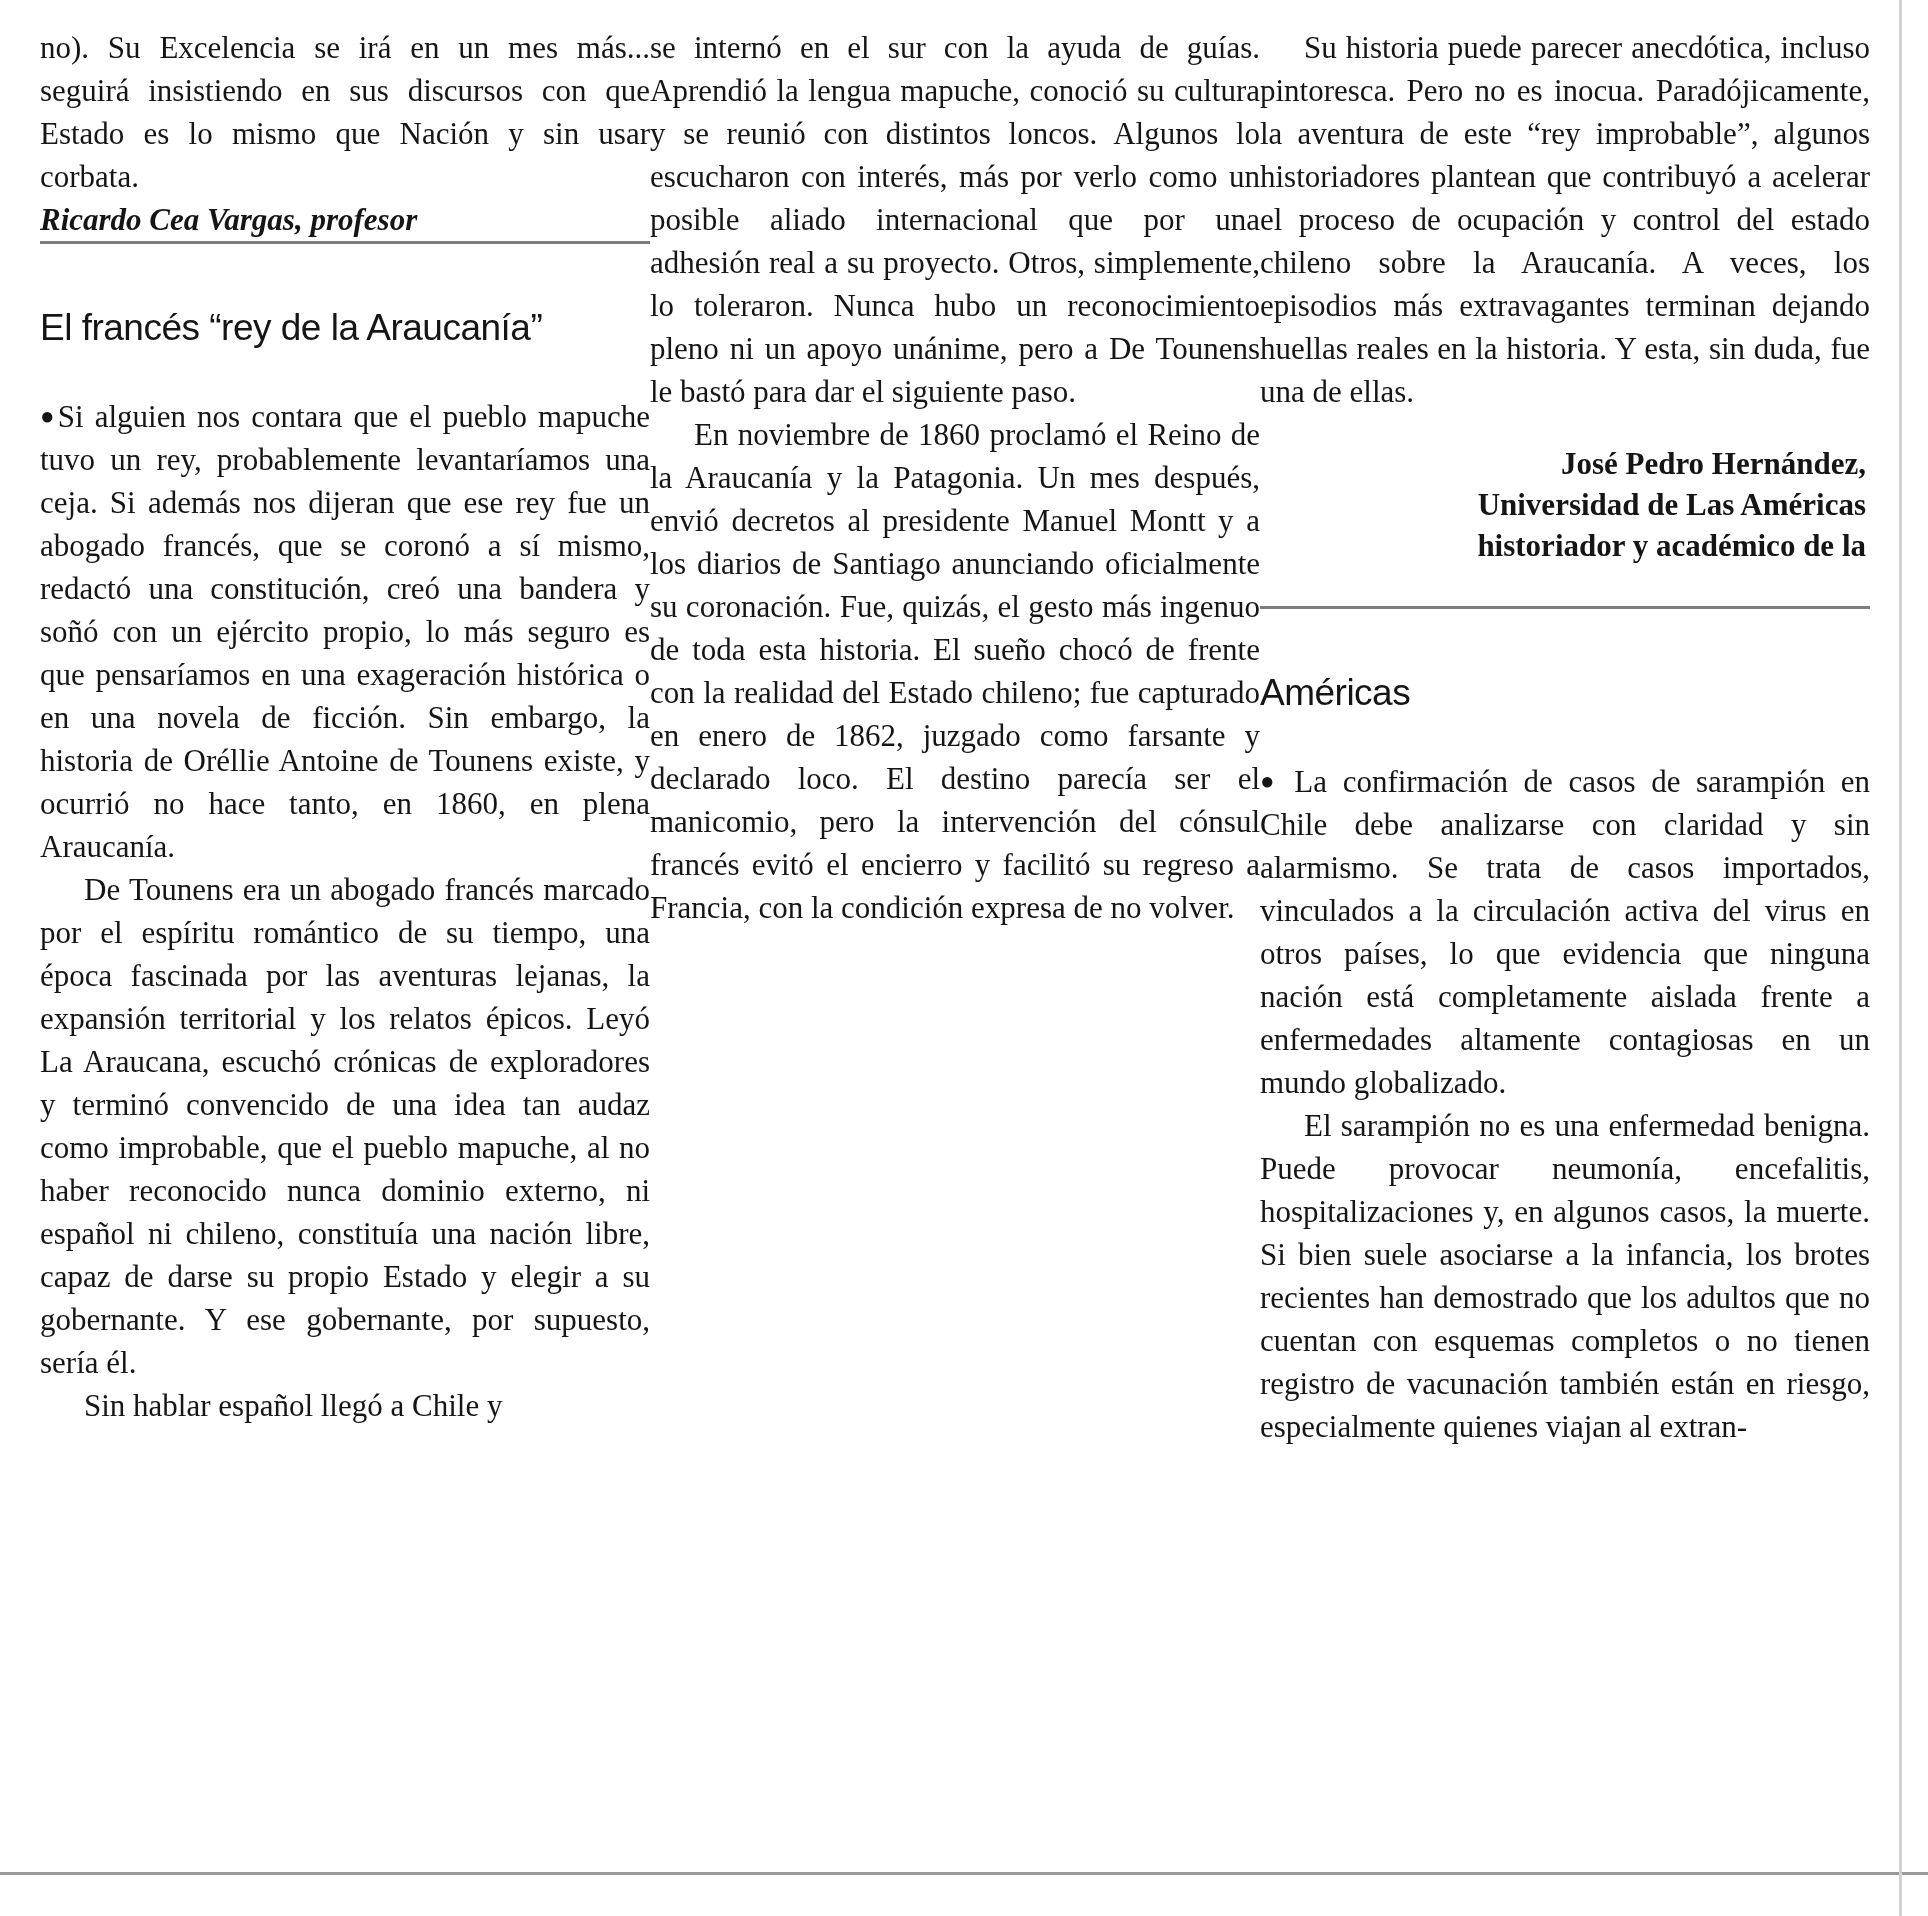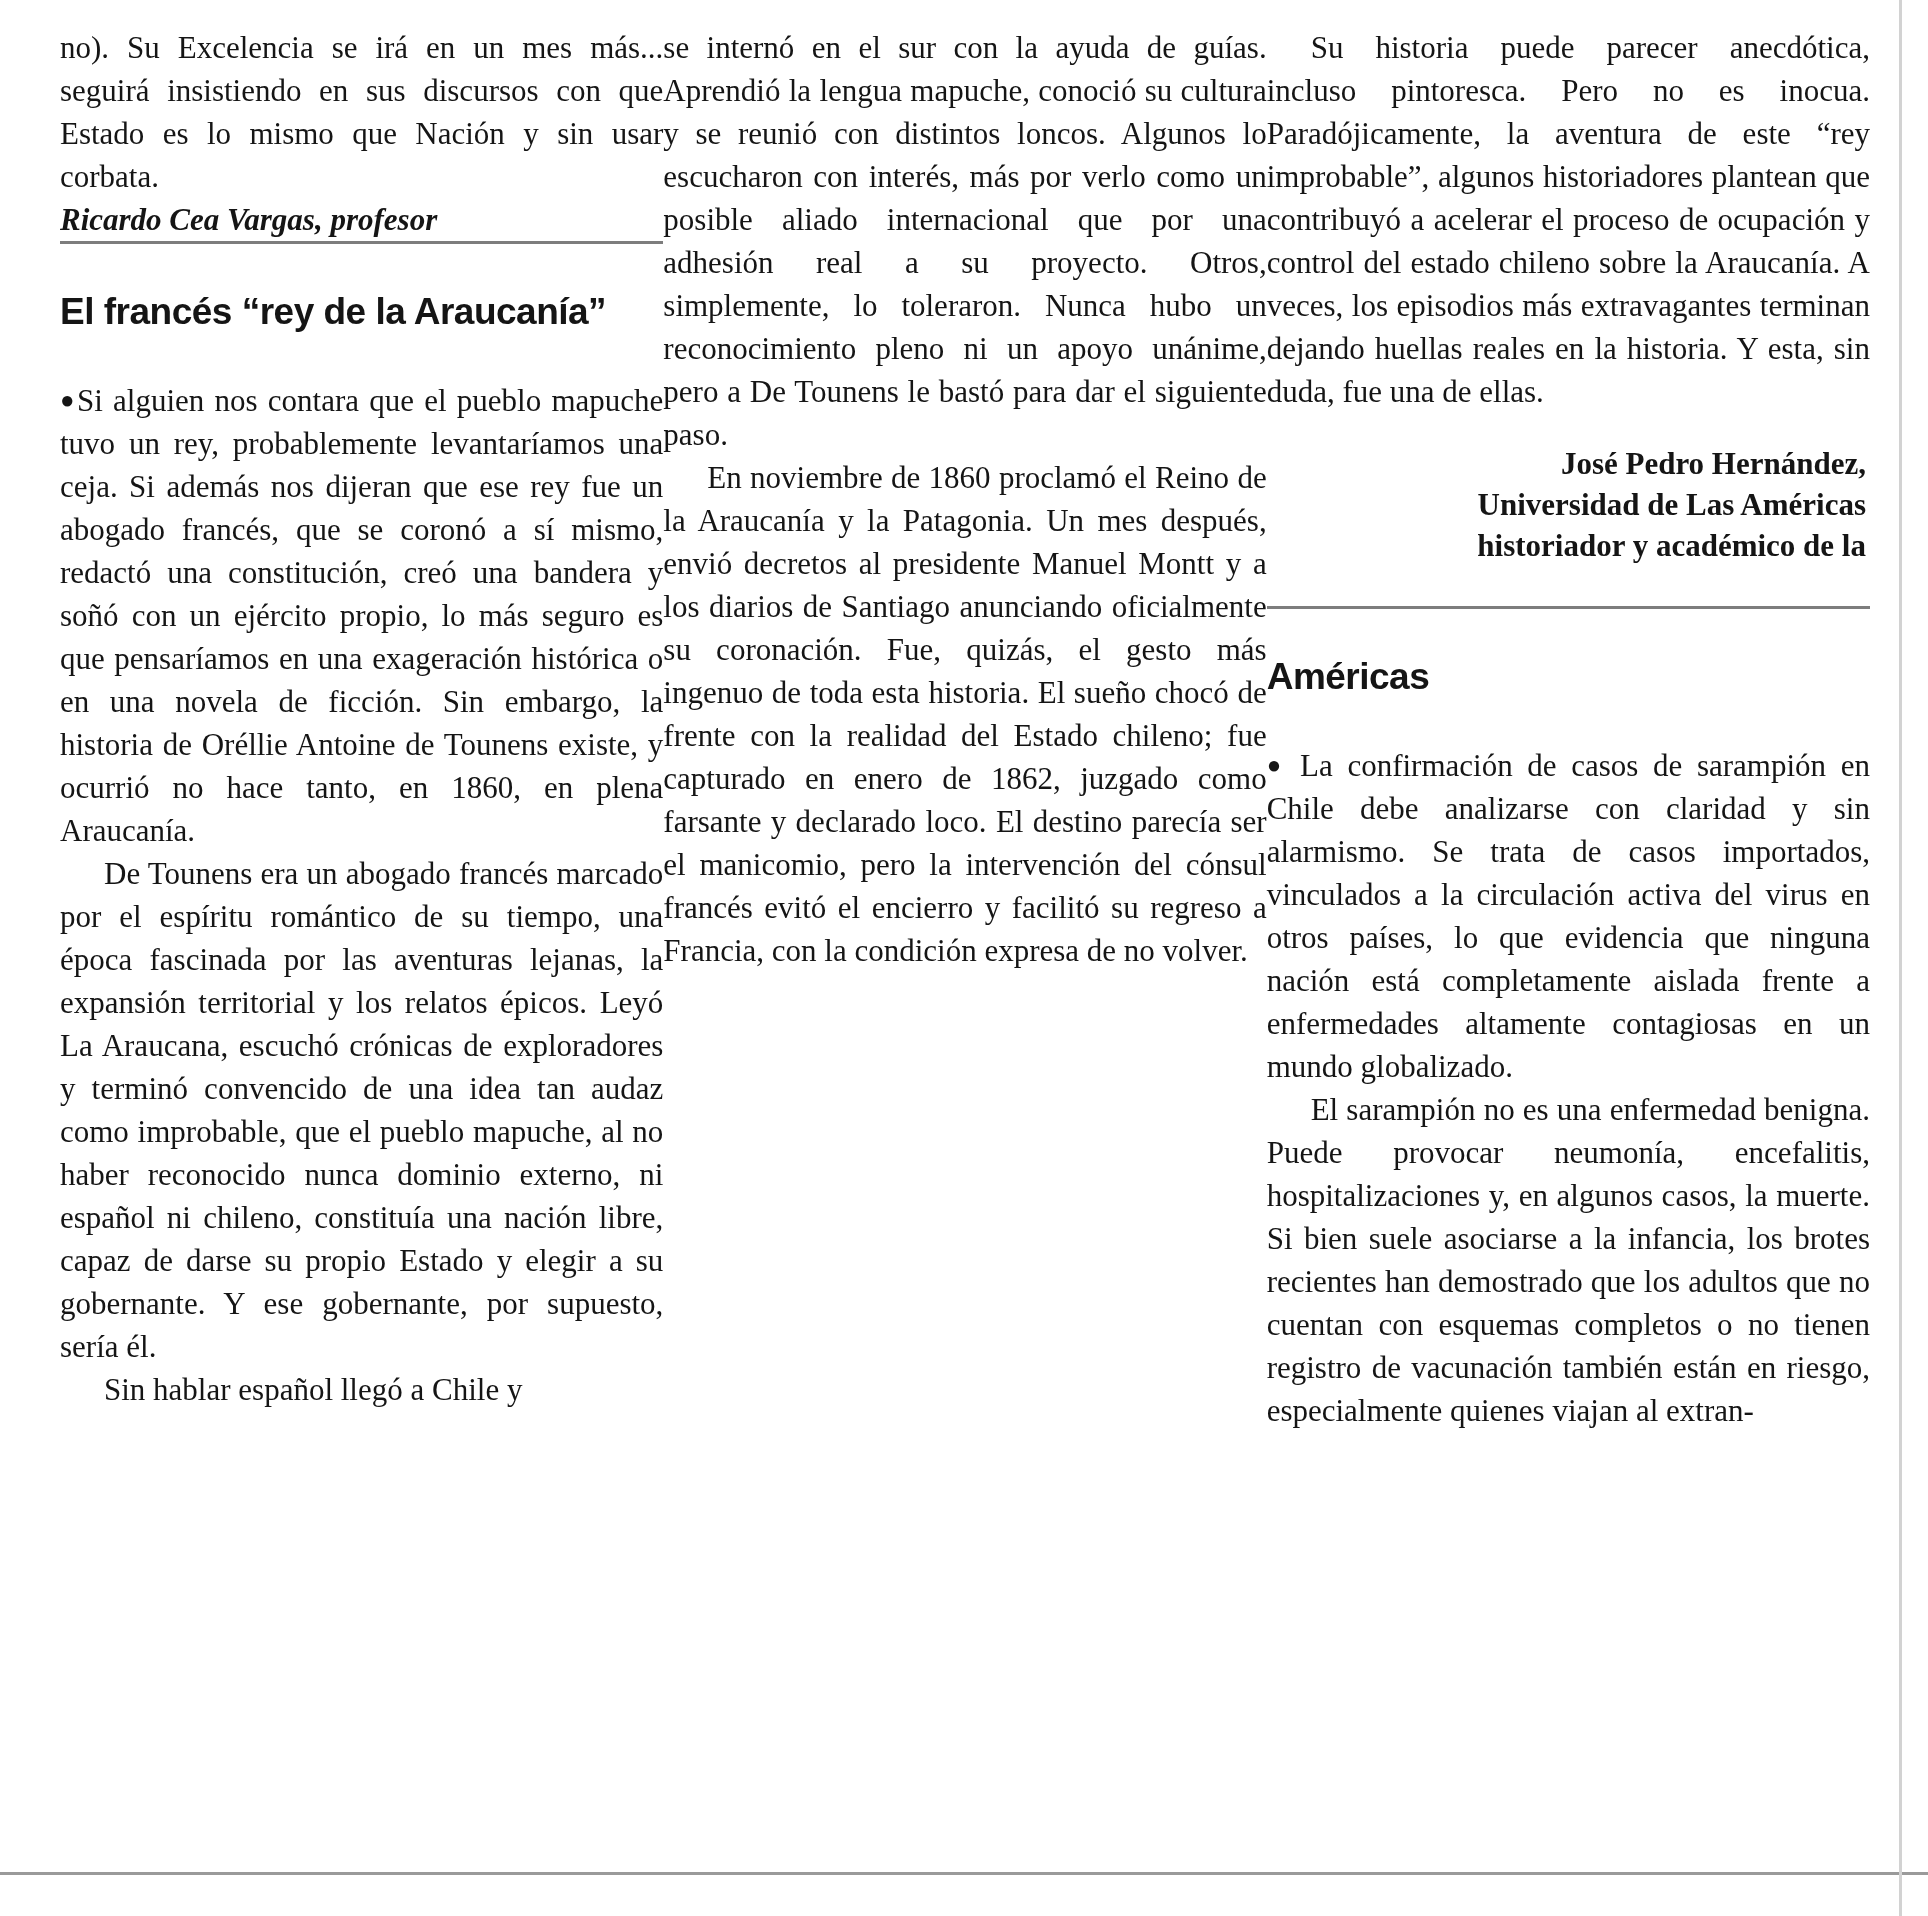--- a/index.html
+++ b/index.html
@@ -4,21 +4,21 @@
 <style>
   html, body { margin: 0; padding: 0; background: #ffffff; }
   body {
     width: 1928px; height: 1916px;
     position: relative; overflow: hidden;
     font-family: "Liberation Serif", serif;
     color: #151515;
   }
   .page {
     display: flex;
-    padding: 26px 58px 0 60px;
+    padding: 26px 58px 0 40px;
     box-sizing: border-box;
     width: 100%;
   }
   .col {
     flex: 1 1 0;
     font-size: 31px;
     line-height: 43px;
     text-align: justify;
   }
   .col p { margin: 0; }
@@ -36,24 +36,24 @@
     line-height: 41px;
     margin: 30px 4px 40px 0;
   }
   .rule {
     border: none;
     border-top: 3px solid #7d7d7d;
     margin: 0;
   }
   .heading {
     font-family: "Liberation Sans", sans-serif;
-    font-weight: bold;
+    font-weight: normal;
     font-size: 37px;
     letter-spacing: -0.5px;
-    margin: 46px 0 46px 0;
+    margin: 62px 0 46px 0;
     text-align: left;
   }
   .lead .bullet {
     font-size: 24px;
     vertical-align: 3px;
   }
   .lead .bullet.spaced { margin-right: 12px; }
 
   .bottom-rule {
     position: absolute;

